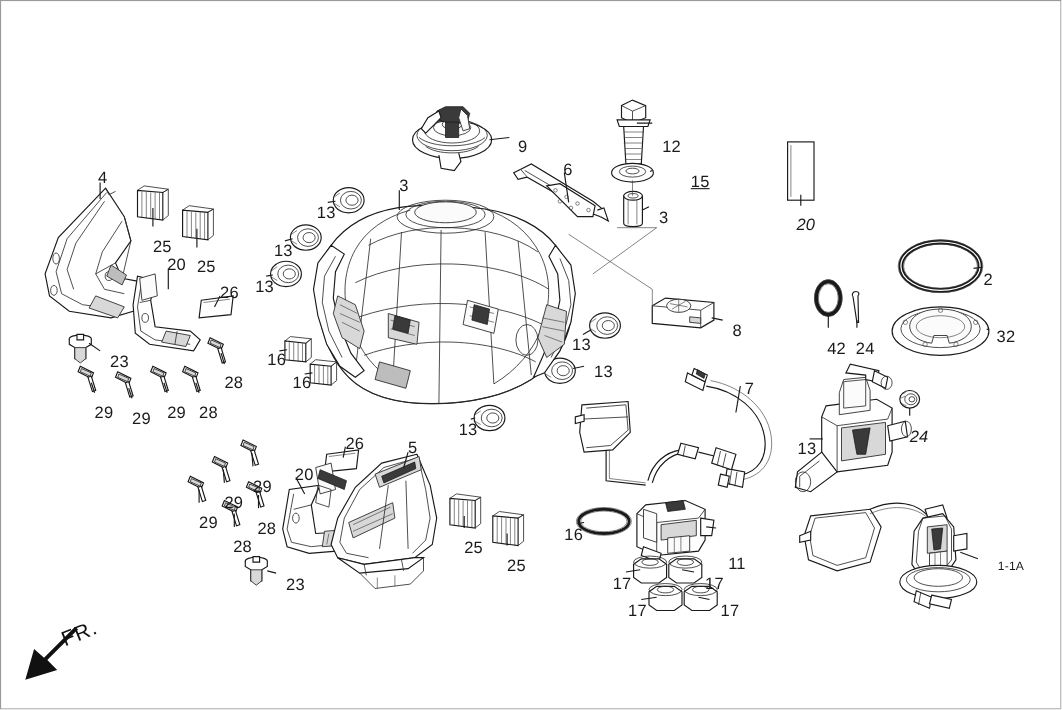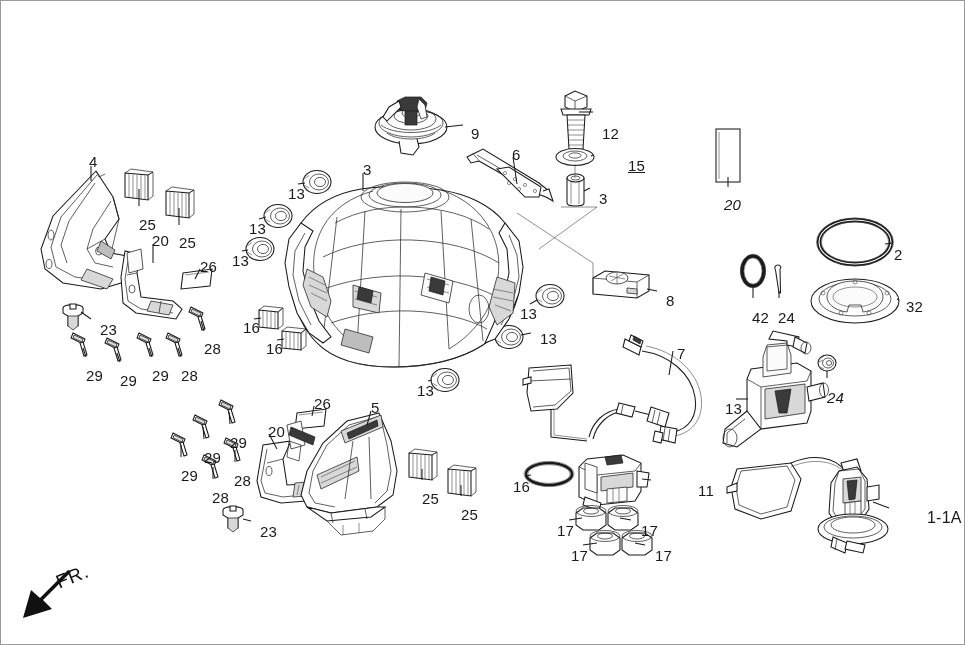--- a/index.html
+++ b/index.html
@@ -1,21 +1,21 @@
 <!DOCTYPE html>
 <html><head>
 <meta charset="utf-8">
 <style>
   html,body{margin:0;padding:0;background:#fff;}
   body{font-family:"Liberation Sans",sans-serif;}
   #sheet{position:relative;width:965px;height:645px;background:#ffffff;
          border:1px solid #9a9a9a;box-sizing:border-box;overflow:hidden;}
   .cal{position:absolute;color:#1a1a1a;font-family:"Liberation Sans",sans-serif;
        font-size:15px;font-weight:400;white-space:nowrap;letter-spacing:.2px;}
-  .cal.big{font-size:16px;margin-left:20px;}
+  .cal.big{font-size:11px;}
   svg.layer{position:absolute;left:0;top:0;width:965px;height:645px;overflow:visible;}
   .ln{stroke:#1a1a1a;stroke-width:1.05;fill:none;}
   .lnt{stroke:#2b2b2b;stroke-width:.75;fill:none;}
   .lnx{stroke:#444;stroke-width:.6;fill:none;}
   .prt{stroke:#1a1a1a;stroke-width:1.05;fill:#ffffff;}
   .prtl{stroke:#2b2b2b;stroke-width:.8;fill:#fbfbfb;}
   .shade{fill:#d8d8d8;stroke:#2b2b2b;stroke-width:.8;}
   .shade2{fill:#bdbdbd;stroke:#2b2b2b;stroke-width:.8;}
   .dk{fill:#3a3a3a;stroke:#1a1a1a;stroke-width:.7;}
   .blk{fill:#111;}
@@ -604,21 +604,21 @@
       <div class="cal" style="left: 267px; top: 422px;">20</div>
       <div class="cal" style="left: 180px; top: 466px;">29</div>
       <div class="cal" style="left: 203px; top: 448px;">29</div>
       <div class="cal" style="left: 229px; top: 433px;">29</div>
       <div class="cal" style="left: 211px; top: 488px;">28</div>
       <div class="cal" style="left: 233px; top: 471px;">28</div>
       <div class="cal" style="left: 259px; top: 522px;">23</div>
       <div class="cal" style="left: 421px; top: 489px;">25</div>
       <div class="cal" style="left: 460px; top: 505px;">25</div>
       <div class="cal" style="left: 512px; top: 477px;">16</div>
-      <div class="cal" style="left: 661px; top: 481px; margin-left: 36px;">11</div>
+      <div class="cal" style="left: 661px; top: 503px;">11</div>
       <div class="cal" style="left: 556px; top: 521px;">17</div>
       <div class="cal" style="left: 640px; top: 521px;">17</div>
       <div class="cal" style="left: 570px; top: 546px;">17</div>
       <div class="cal" style="left: 654px; top: 546px;">17</div>
       <div class="cal big" style="left: 906px; top: 508px;">1-1A</div>
     </div>
 
   <svg id="frwrap" width="60" height="60" viewBox="0 0 60 60">
     <path class="blk" d="M52,6 L24,34 L33,43 L4,52 L12,24 L21,32 L49,4 Z"></path>
   </svg>

